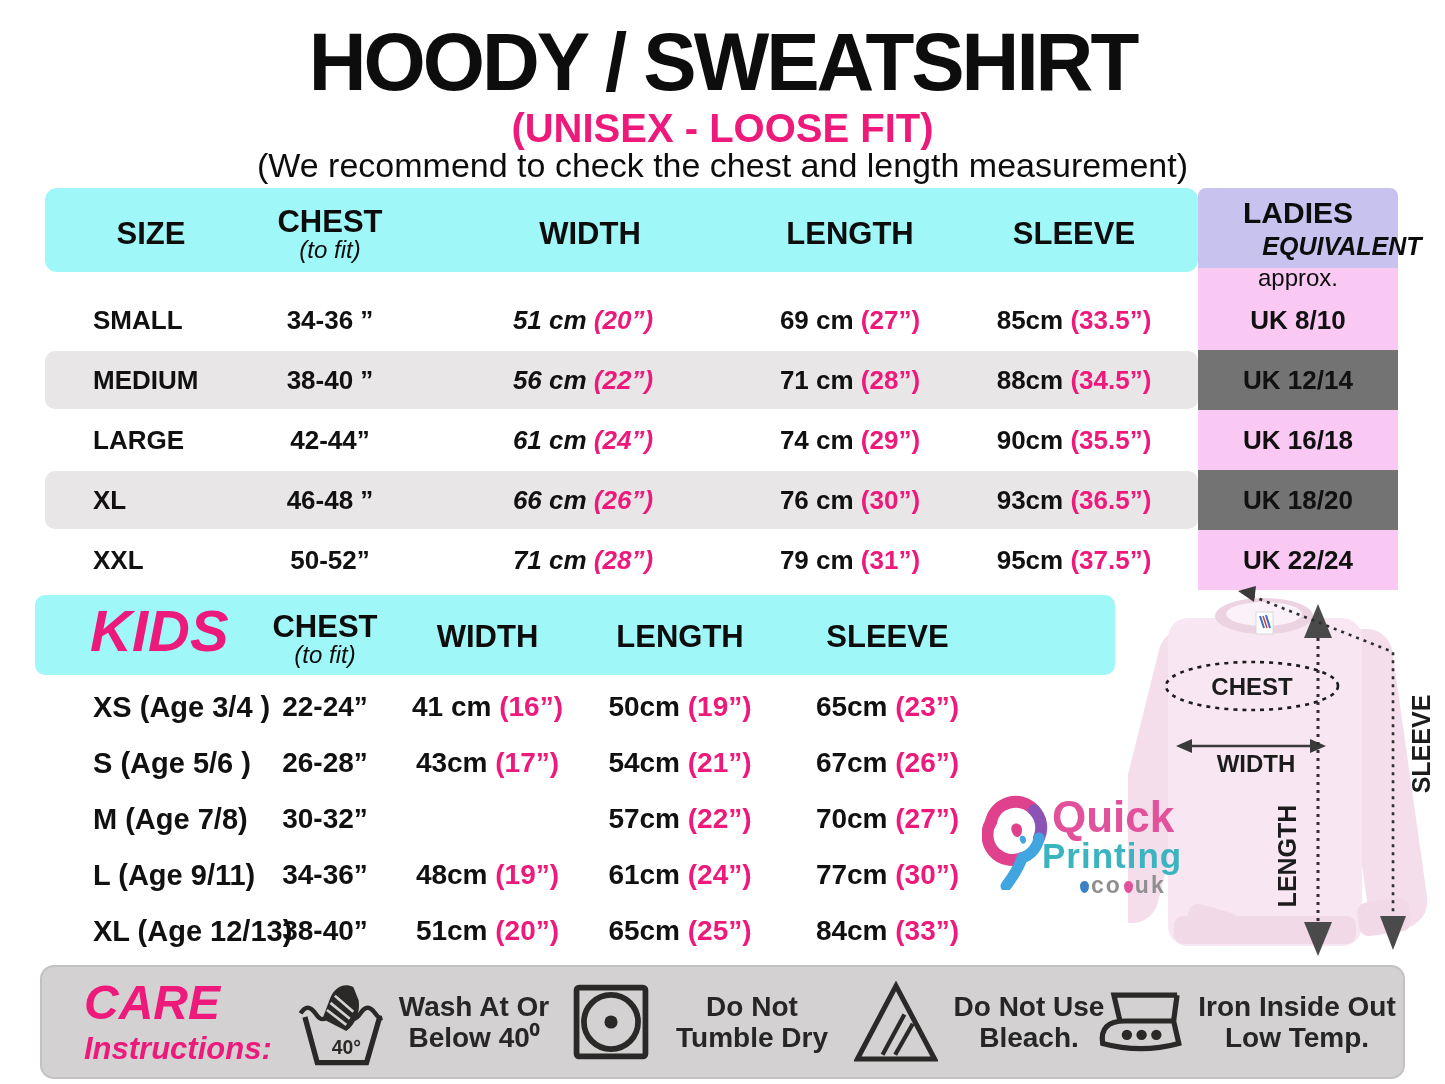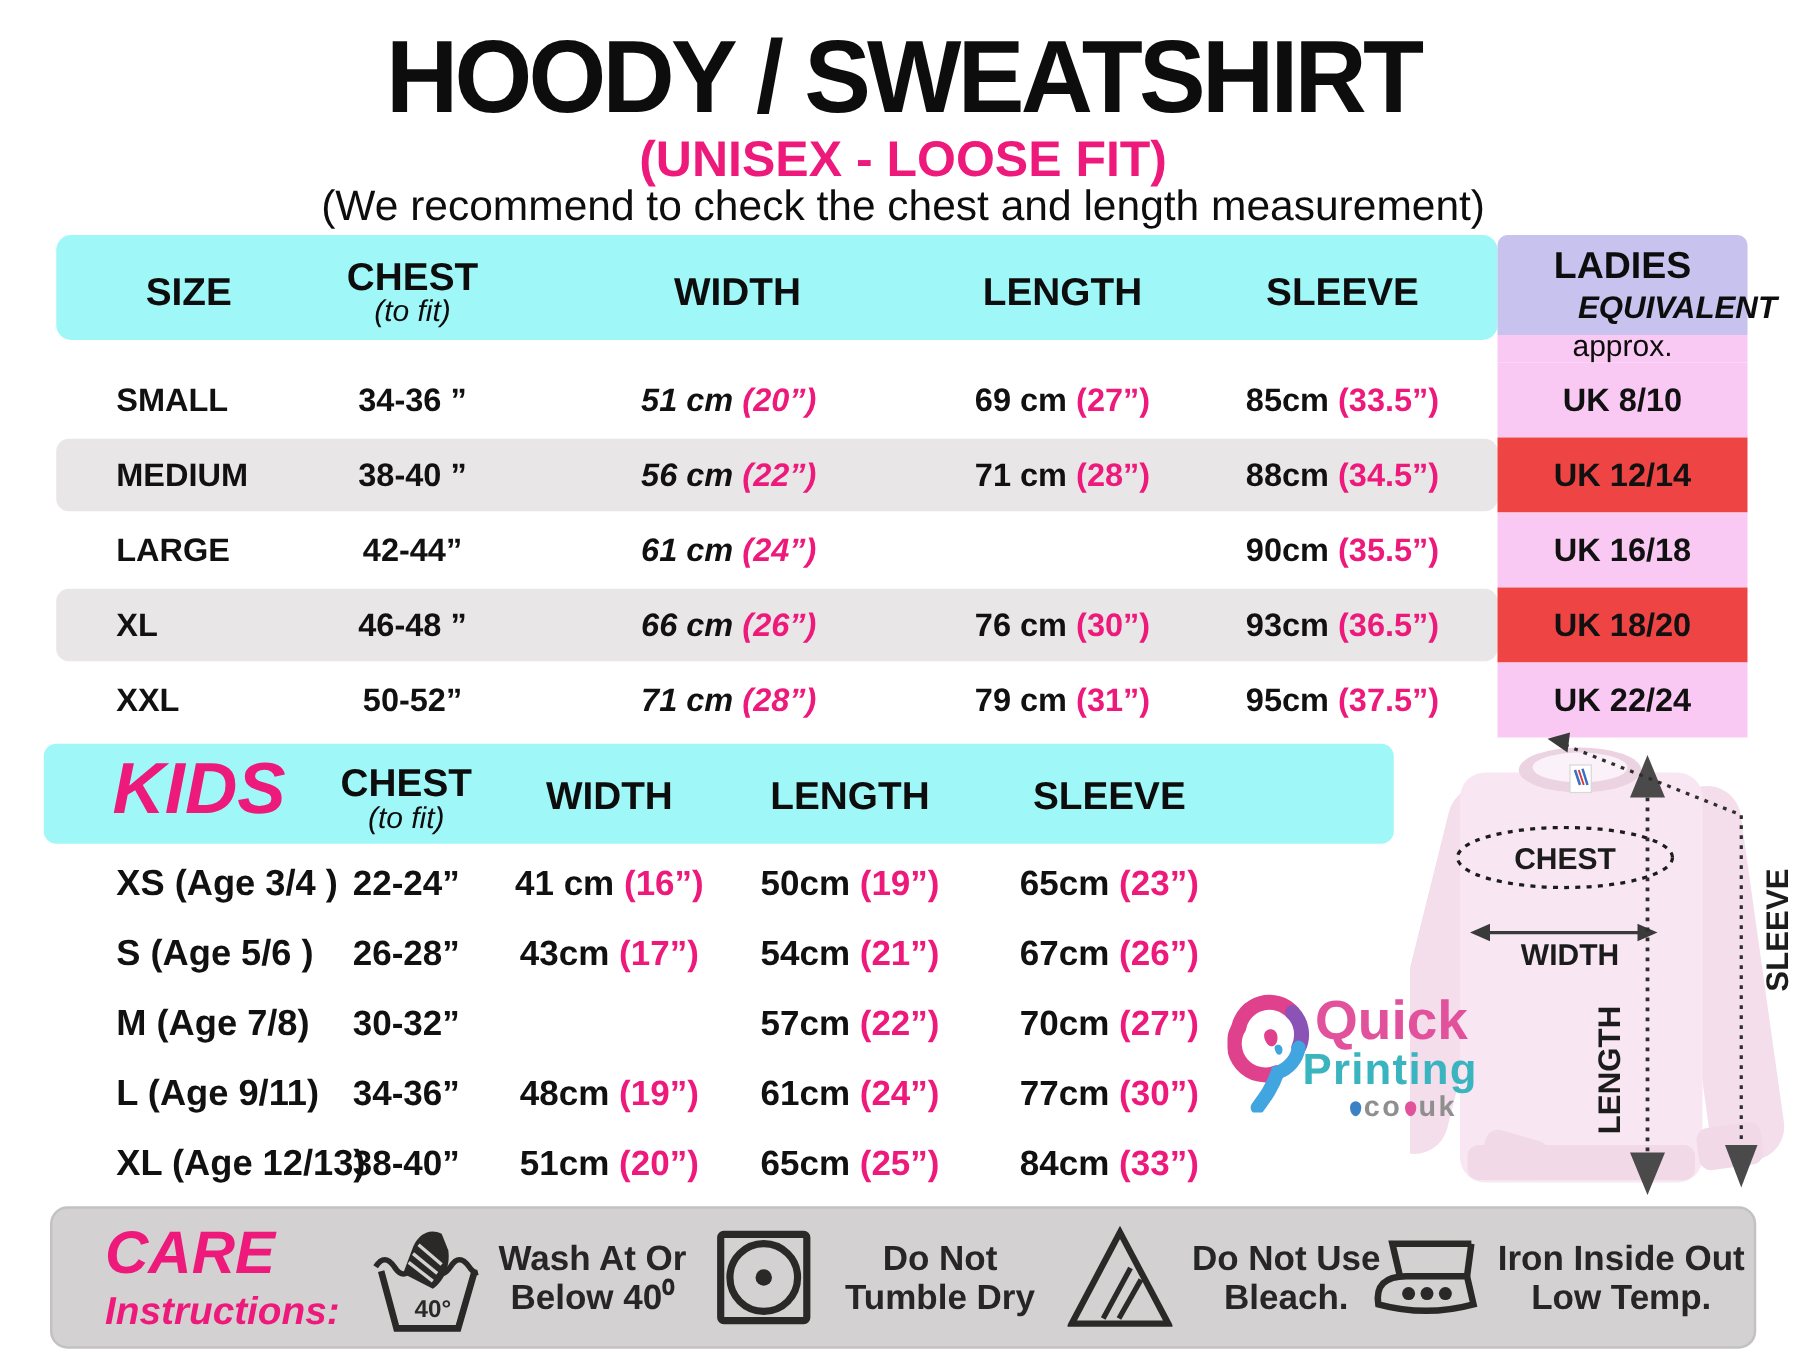--- a/index.html
+++ b/index.html
@@ -48,21 +48,21 @@
   .a-row { left:0; width:1353px; height:60px; line-height:60px; font-weight:bold; font-size:26px; }
   .a-row .band { position:absolute; left:0; top:1px; width:1153px; height:58px; background:#e9e6e7; border-radius:10px; }
   .cell { position:absolute; top:0; text-align:center; white-space:nowrap; }
   .c-size   { left:48px;  width:160px; text-align:left; }
   .c-chest  { left:185px; width:200px; }
   .c-width  { left:378px; width:320px;font-style:italic; }
   .c-length { left:705px; width:200px; }
   .c-sleeve { left:905px; width:248px; }
   .c-ladies { left:1153px; width:200px; height:60px; }
   .ladies-bg-a { background:#f9c9f3; }
-  .ladies-bg-b { background:#ef4444; }
+  .ladies-bg-b { background:#737373; }
   .pk { color:#ed1a7b; }
 
   
   .kids { left:35px; top:595px; width:1080px; height:365px; }
   .kids-head-band { left:0; top:0; width:1080px; height:80px; background:#a0f7f8; border-radius:10px; }
   .kids-title { left:55px; top:2px; width:220px; font-size:58px; font-weight:bold; font-style:italic; color:#ed1a7b; }
   .kh-chest  { left:220px; top:14px; width:140px; }
   .kh-chest-sub { left:220px; top:46px; width:140px; }
   .kh-width  { left:360px; top:24px; width:185px; }
   .kh-length { left:545px; top:24px; width:200px; }
@@ -139,20 +139,21 @@
     <span class="cell c-width"><span>56 cm</span> <span class="pk">(22”)</span></span>
     <span class="cell c-length"><span>71 cm</span> <span class="pk">(28”)</span></span>
     <span class="cell c-sleeve"><span>88cm</span> <span class="pk">(34.5”)</span></span>
     <span class="cell c-ladies ladies-bg-b">UK 12/14</span>
   </div>
 
   <div class="abs a-row" style="top:222px">
     <span class="cell c-size">LARGE</span>
     <span class="cell c-chest">42-44”</span>
     <span class="cell c-width"><span>61 cm</span> <span class="pk">(24”)</span></span>
+    <span class="cell c-length"><span>74 cm</span> <span class="pk">(29”)</span></span>
     <span class="cell c-sleeve"><span>90cm</span> <span class="pk">(35.5”)</span></span>
     <span class="cell c-ladies ladies-bg-a">UK 16/18</span>
   </div>
 
   <div class="abs a-row" style="top:282px">
     <div class="band"></div>
     <span class="cell c-size">XL</span>
     <span class="cell c-chest">46-48 ”</span>
     <span class="cell c-width"><span>66 cm</span> <span class="pk">(26”)</span></span>
     <span class="cell c-length"><span>76 cm</span> <span class="pk">(30”)</span></span>

